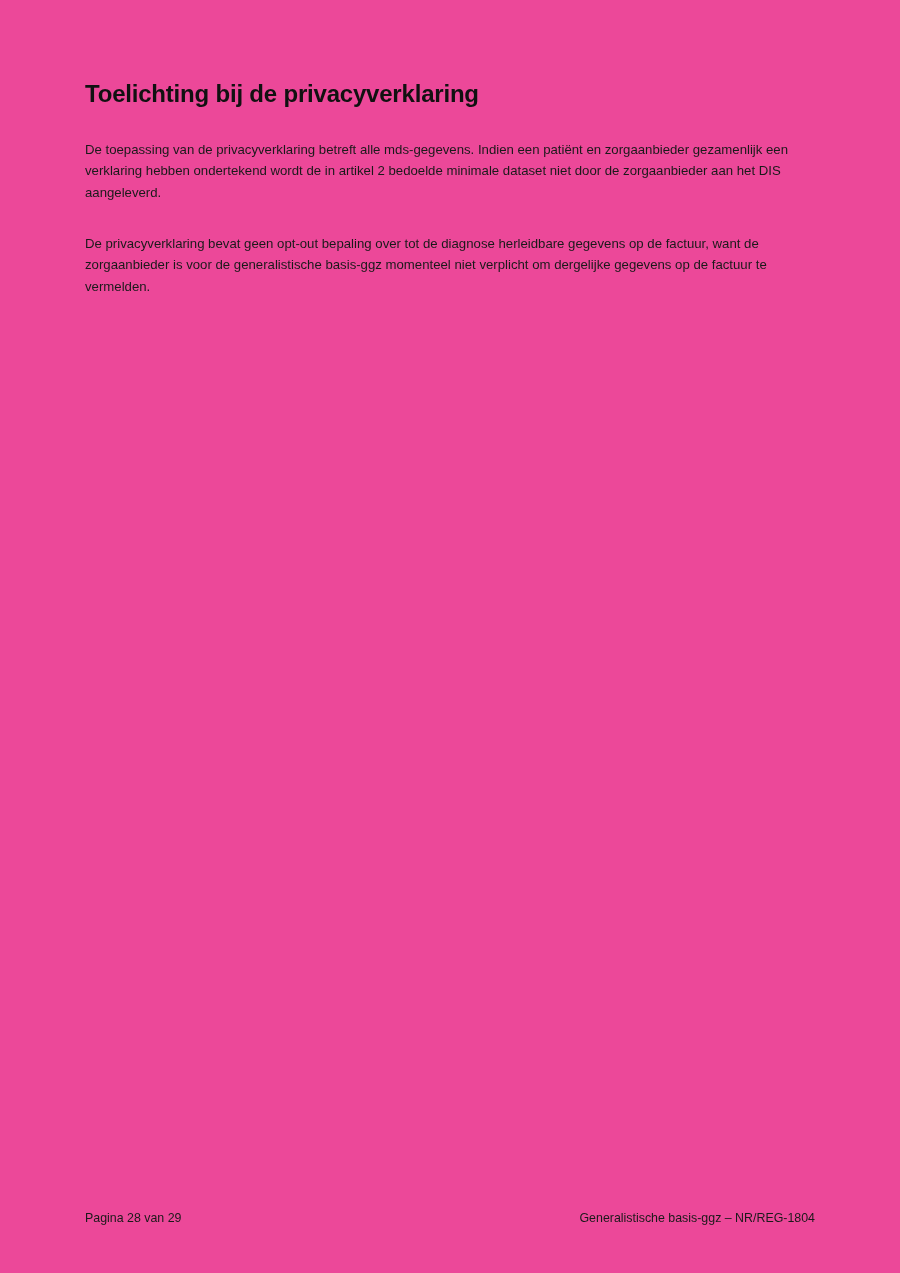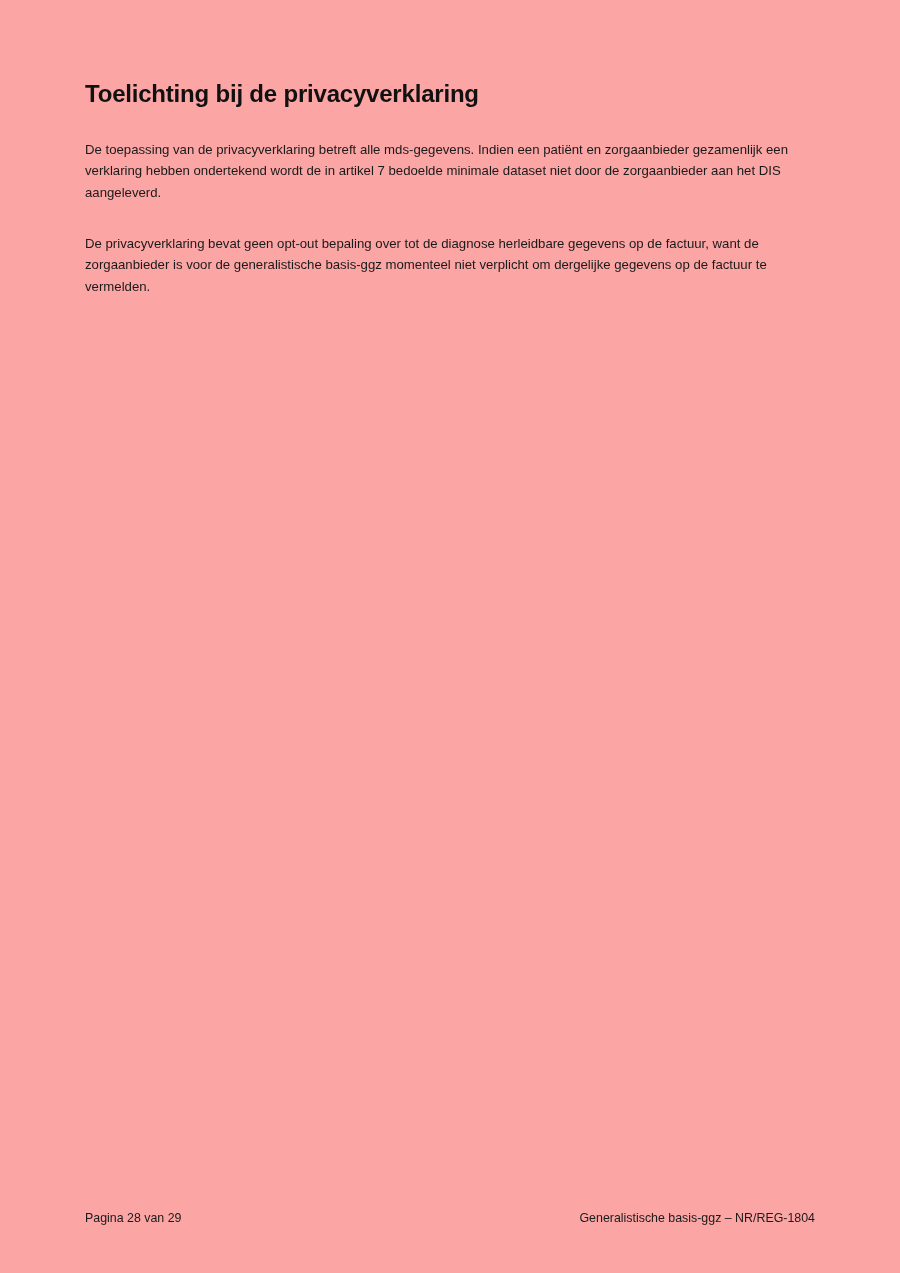--- a/index.html
+++ b/index.html
@@ -12,21 +12,21 @@
     background: #ffffff;
     font-family: "Liberation Sans", sans-serif;
     color: #1a1a1a;
     position: relative;
     overflow: hidden;
   }
 
   .page {
     position: absolute;
     inset: 0;
-    background: #fca5a5;
+    background: #ec4899;
   }
 
   .content {
     position: absolute;
     left: 85px;
     top: 80px;
     width: 730px;
   }
 
   .doc-title {
@@ -72,21 +72,21 @@
 </style>
 </head>
 <body>
 
 <div class="page">
 
   <div class="content">
 
     <h1 class="doc-title">Toelichting bij de privacyverklaring</h1>
 
-    <p class="para">De toepassing van de privacyverklaring betreft alle mds-gegevens. Indien een patiënt en zorgaanbieder gezamenlijk een verklaring hebben ondertekend wordt de in artikel 7 bedoelde minimale dataset niet door de zorgaanbieder aan het DIS aangeleverd.</p>
+    <p class="para">De toepassing van de privacyverklaring betreft alle mds-gegevens. Indien een patiënt en zorgaanbieder gezamenlijk een verklaring hebben ondertekend wordt de in artikel 2 bedoelde minimale dataset niet door de zorgaanbieder aan het DIS aangeleverd.</p>
 
     <p class="para">De privacyverklaring bevat geen opt-out bepaling over tot de diagnose herleidbare gegevens op de factuur, want de zorgaanbieder is voor de generalistische basis-ggz momenteel niet verplicht om dergelijke gegevens op de factuur te vermelden.</p>
 
   </div>
 
   <div class="footer">
     <span class="footer-left">Pagina 28 van 29</span>
     <span class="footer-right">Generalistische basis-ggz – NR/REG-1804</span>
   </div>
 

